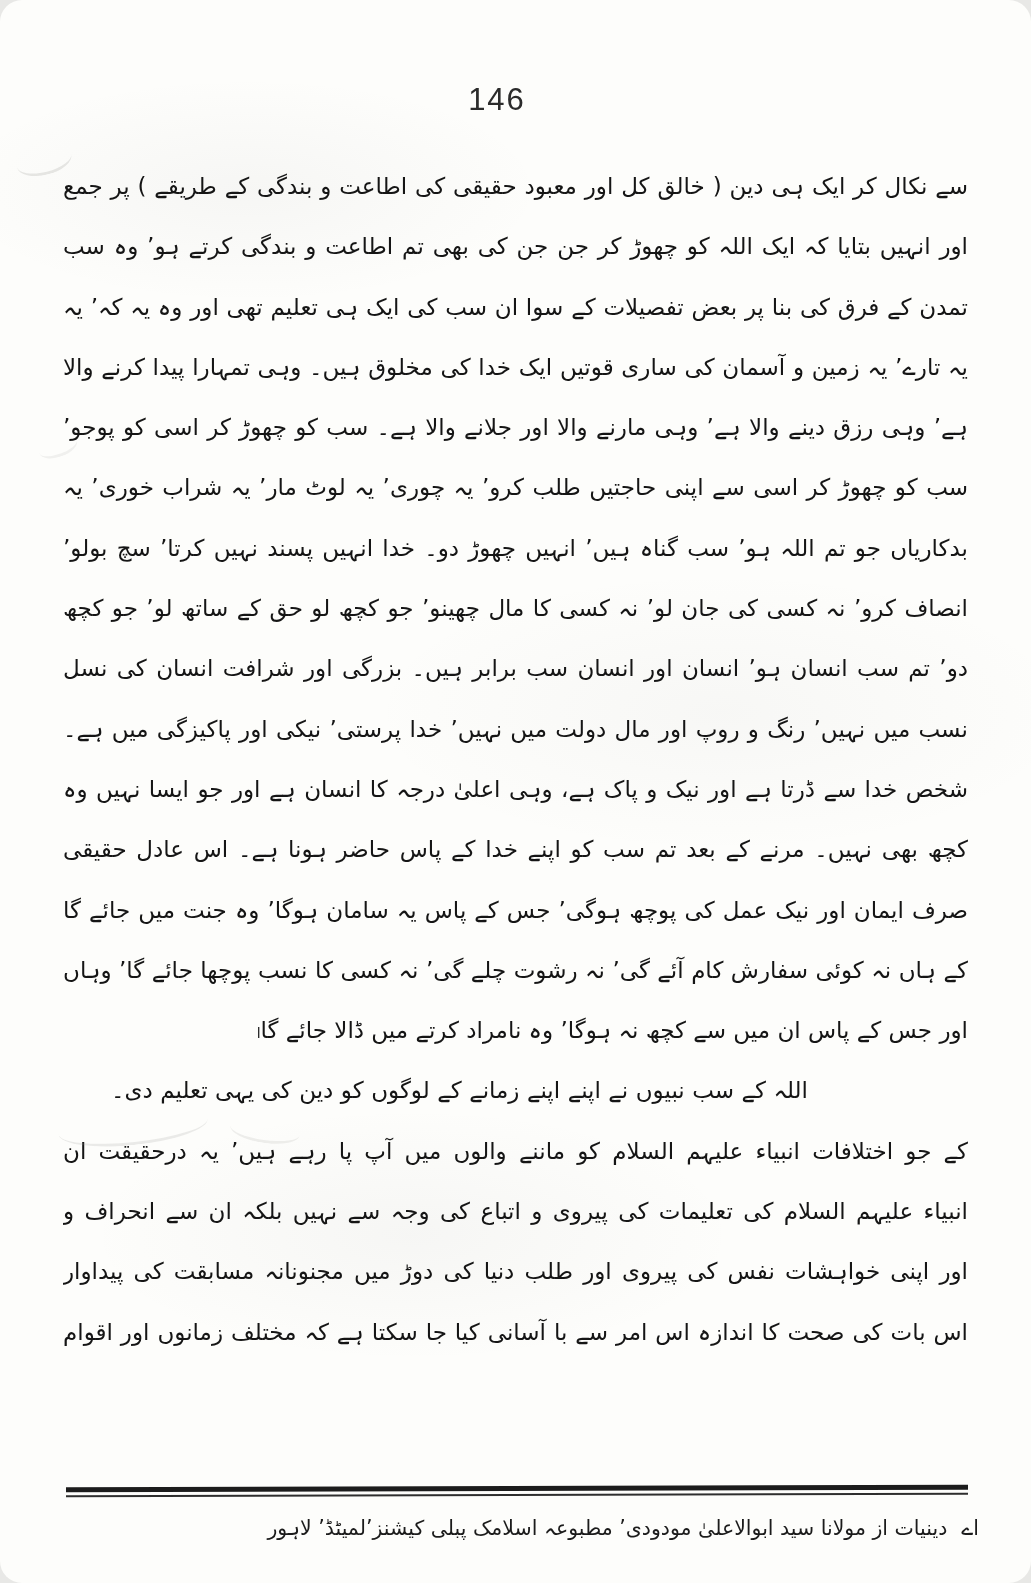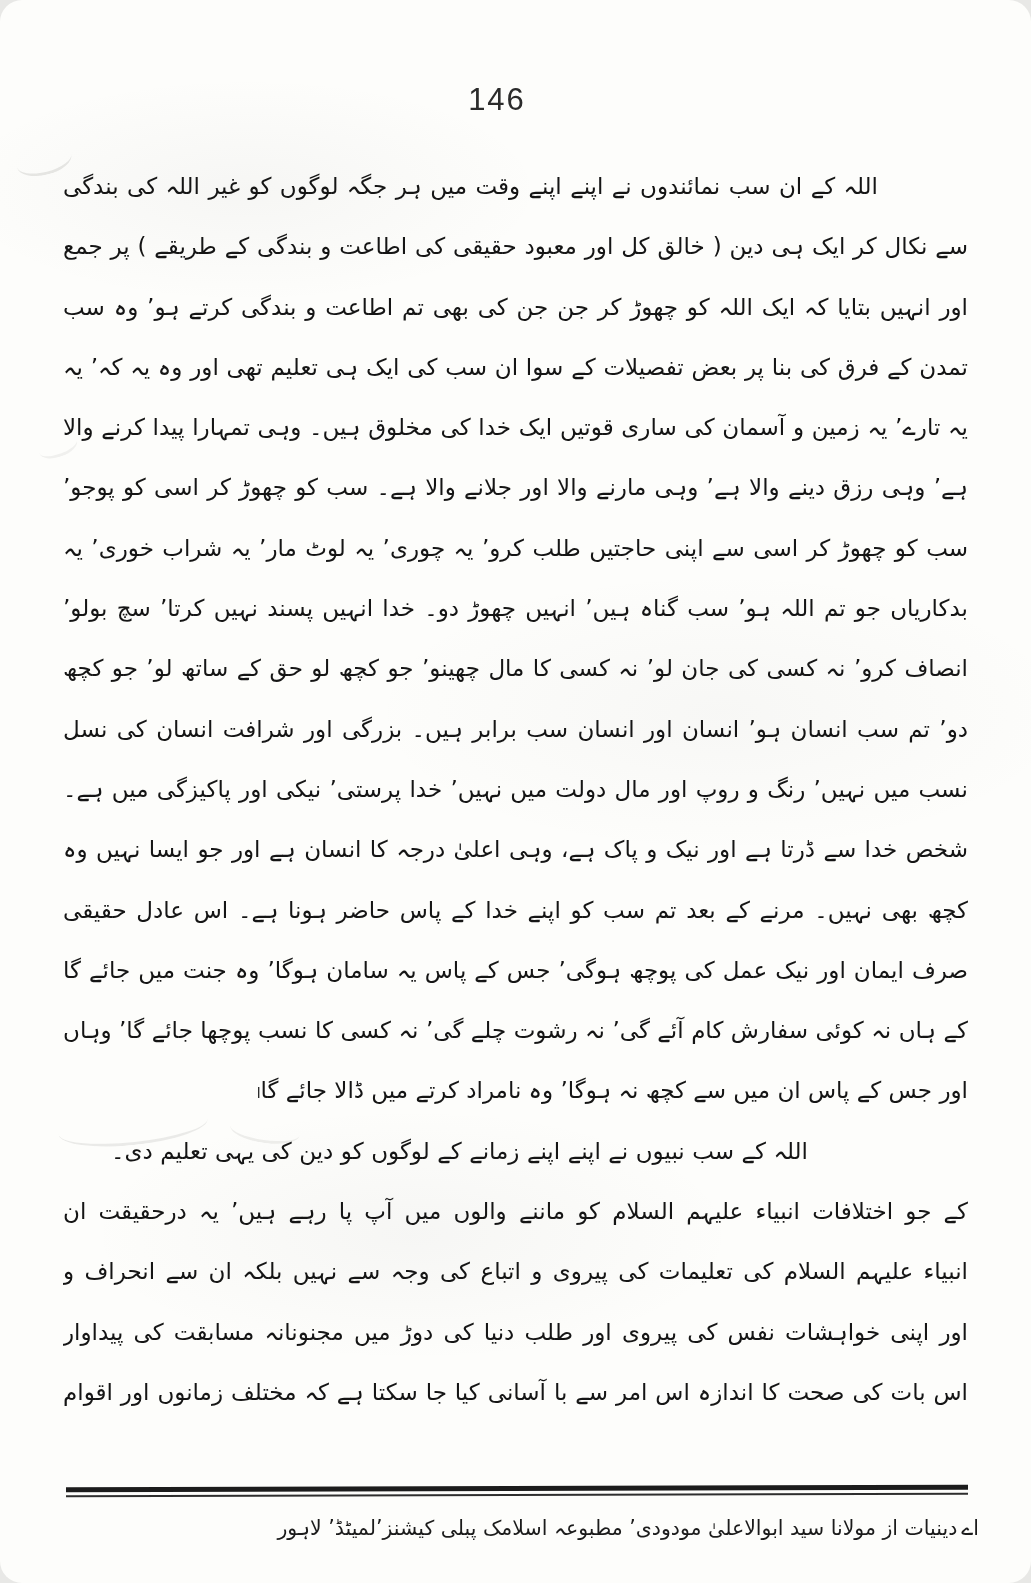--- a/index.html
+++ b/index.html
@@ -56,40 +56,39 @@
   .rule-thick{border-top:5px solid #1c1c1c;transform:rotate(-0.15deg);}
   .rule-thin{border-top:2px solid #2e2e2e;margin-top:3px;transform:rotate(-0.15deg);}
   .footnote{
     position:absolute;top:1506px;right:52px;left:63px;
     direction:rtl;
     text-align:right;
     font-size:20.5px;line-height:44px;
     color:#1b1b1b;
     white-space:nowrap;overflow:hidden;
   }
-  .footnote .marker{margin-left:4px;}
+  .footnote .marker{margin-left:14px;}
   
   .artifact{
     position:absolute;border-bottom:3px solid #9a9a96;
     border-radius:50%;opacity:.22;pointer-events:none;
   }
   .a1{top:146px;left:16px;width:56px;height:26px;transform:rotate(-14deg);}
   .a2{top:1108px;left:58px;width:150px;height:34px;transform:rotate(-6deg);opacity:.18;}
   .a3{top:1118px;left:230px;width:70px;height:22px;transform:rotate(8deg);opacity:.15;}
   .a4{top:436px;left:38px;width:40px;height:18px;transform:rotate(-20deg);opacity:.12;}
 </style>
 </head>
 <body>
 
 <div class="page">
 
   <div class="page-number">146</div>
 
   <div class="text-block" id="lines">
-      <div class="line" style="padding-right: 90px;"><span>اللہ کے ان سب نمائندوں نے اپنے اپنے وقت میں ہر جگہ لوگوں کو غیر اللہ کی بندگی</span></div>
       <div class="line"><span>سے نکال کر ایک ہی دین ( خالق کل اور معبود حقیقی کی اطاعت و بندگی کے طریقے ) پر جمع کیا</span></div>
       <div class="line"><span>اور انہیں بتایا کہ ایک اللہ کو چھوڑ کر جن جن کی بھی تم اطاعت و بندگی کرتے ہو’ وہ سب تمہاری</span></div>
       <div class="line"><span>تمدن کے فرق کی بنا پر بعض تفصیلات کے سوا ان سب کی ایک ہی تعلیم تھی اور وہ یہ کہ’ یہ چاند’</span></div>
       <div class="line"><span>یہ تارے’ یہ زمین و آسمان کی ساری قوتیں ایک خدا کی مخلوق ہیں۔ وہی تمہارا پیدا کرنے والا</span></div>
       <div class="line"><span>ہے’ وہی رزق دینے والا ہے’ وہی مارنے والا اور جلانے والا ہے۔ سب کو چھوڑ کر اسی کو پوجو’</span></div>
       <div class="line"><span>سب کو چھوڑ کر اسی سے اپنی حاجتیں طلب کرو’ یہ چوری’ یہ لوٹ مار’ یہ شراب خوری’ یہ جوا’ یہ</span></div>
       <div class="line"><span>بدکاریاں جو تم اللہ ہو’ سب گناہ ہیں’ انہیں چھوڑ دو۔ خدا انہیں پسند نہیں کرتا’ سچ بولو’</span></div>
       <div class="line"><span>انصاف کرو’ نہ کسی کی جان لو’ نہ کسی کا مال چھینو’ جو کچھ لو حق کے ساتھ لو’ جو کچھ دو’ حق کے ساتھ</span></div>
       <div class="line"><span>دو’ تم سب انسان ہو’ انسان اور انسان سب برابر ہیں۔ بزرگی اور شرافت انسان کی نسل اور</span></div>
       <div class="line"><span>نسب میں نہیں’ رنگ و روپ اور مال دولت میں نہیں’ خدا پرستی’ نیکی اور پاکیزگی میں ہے۔ جو</span></div>

